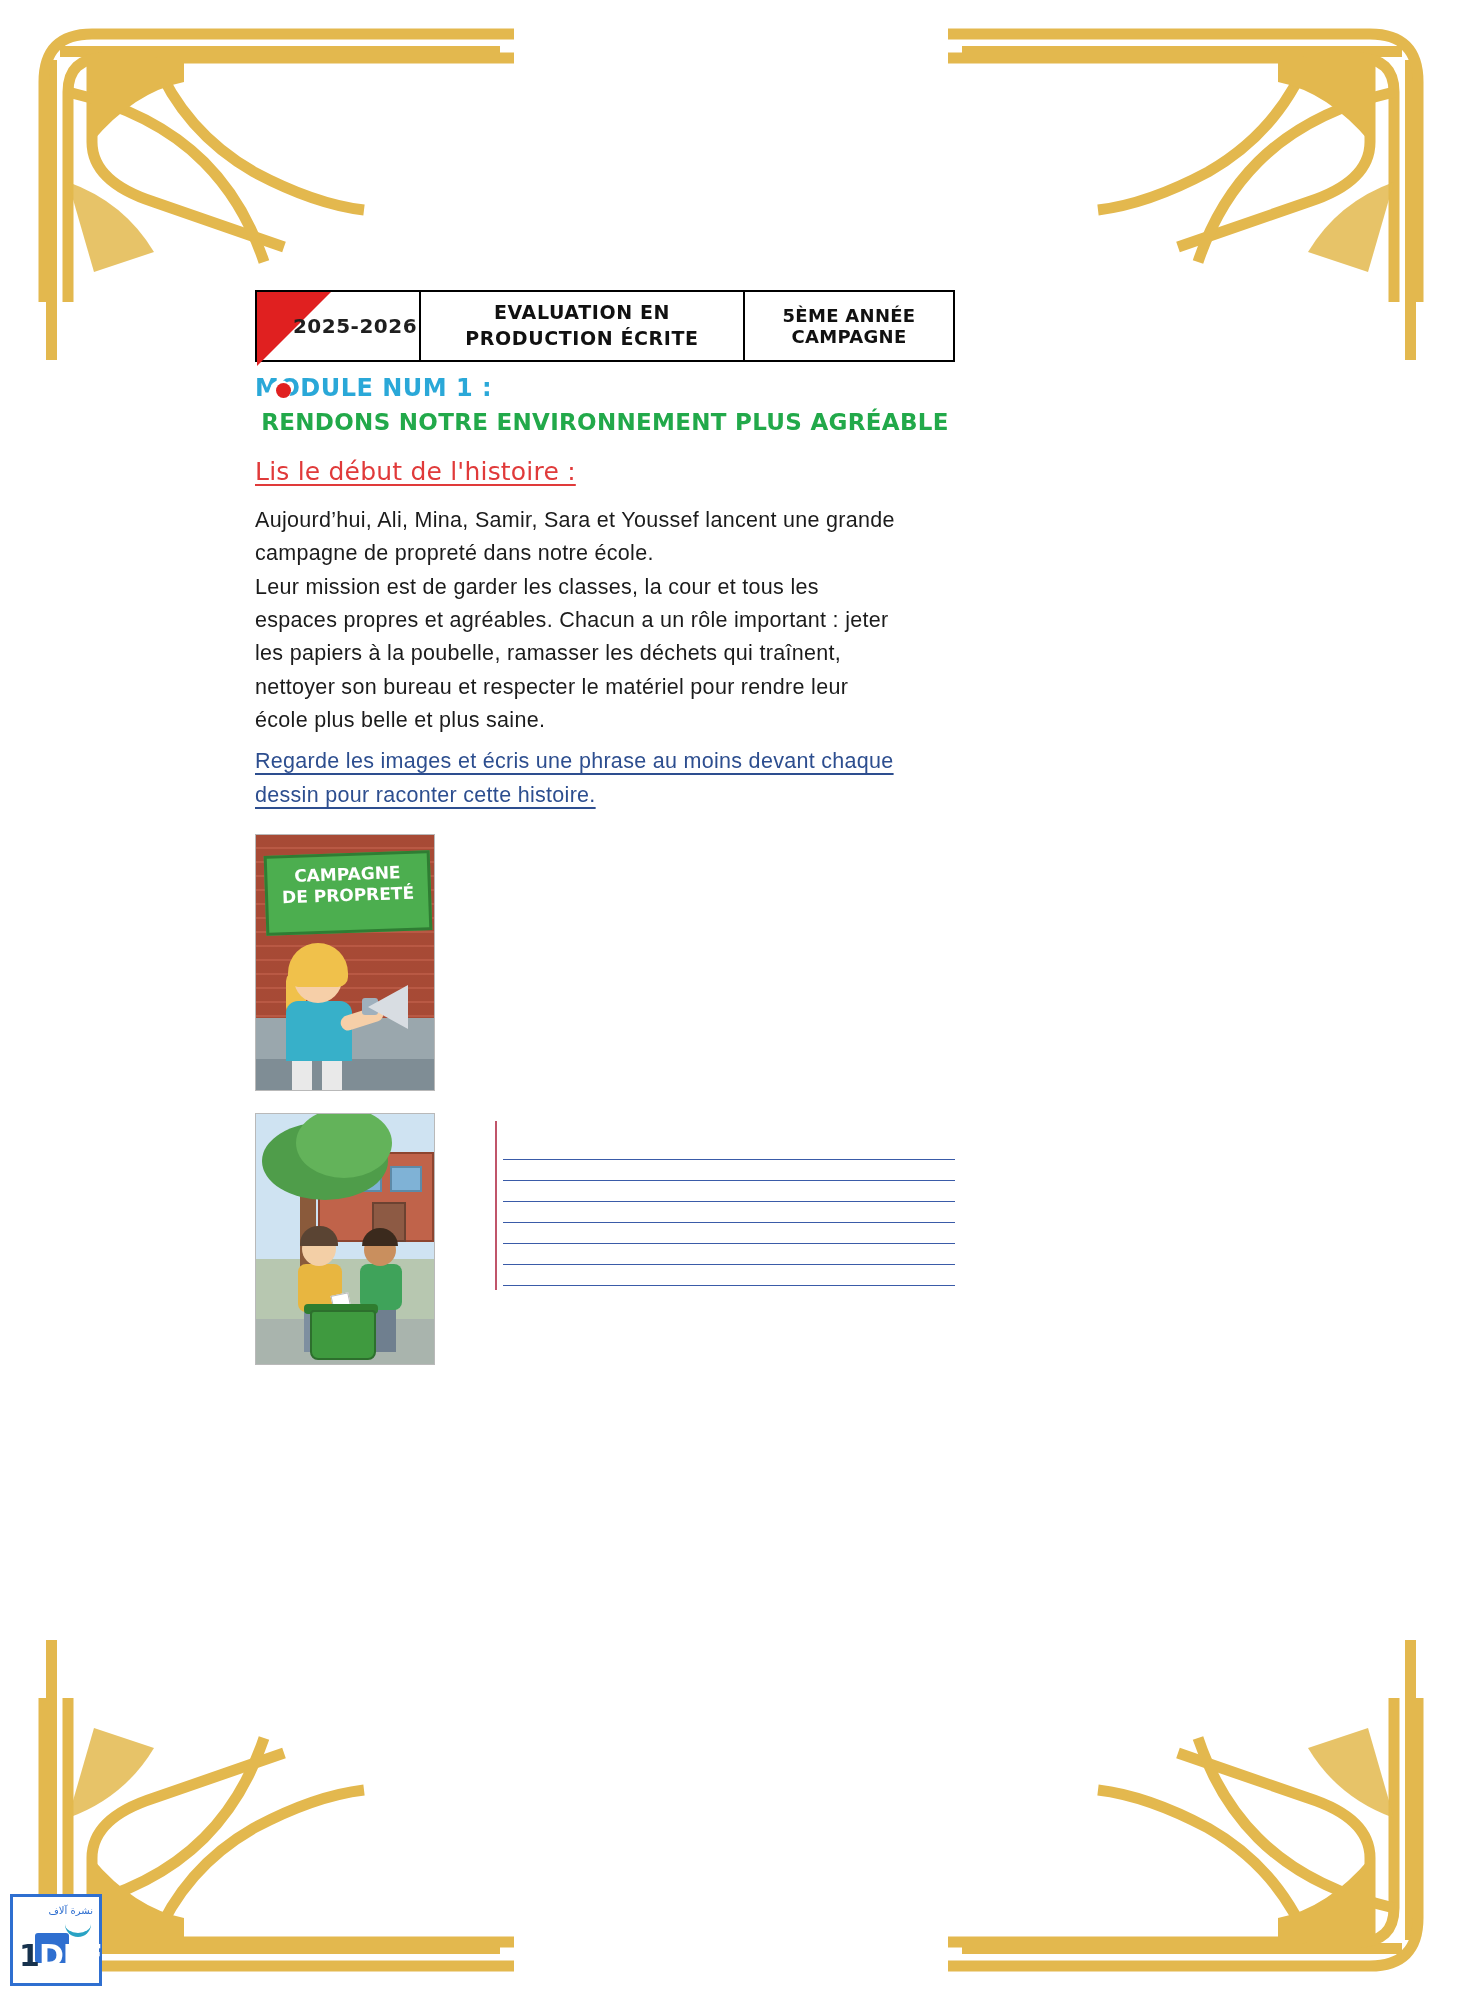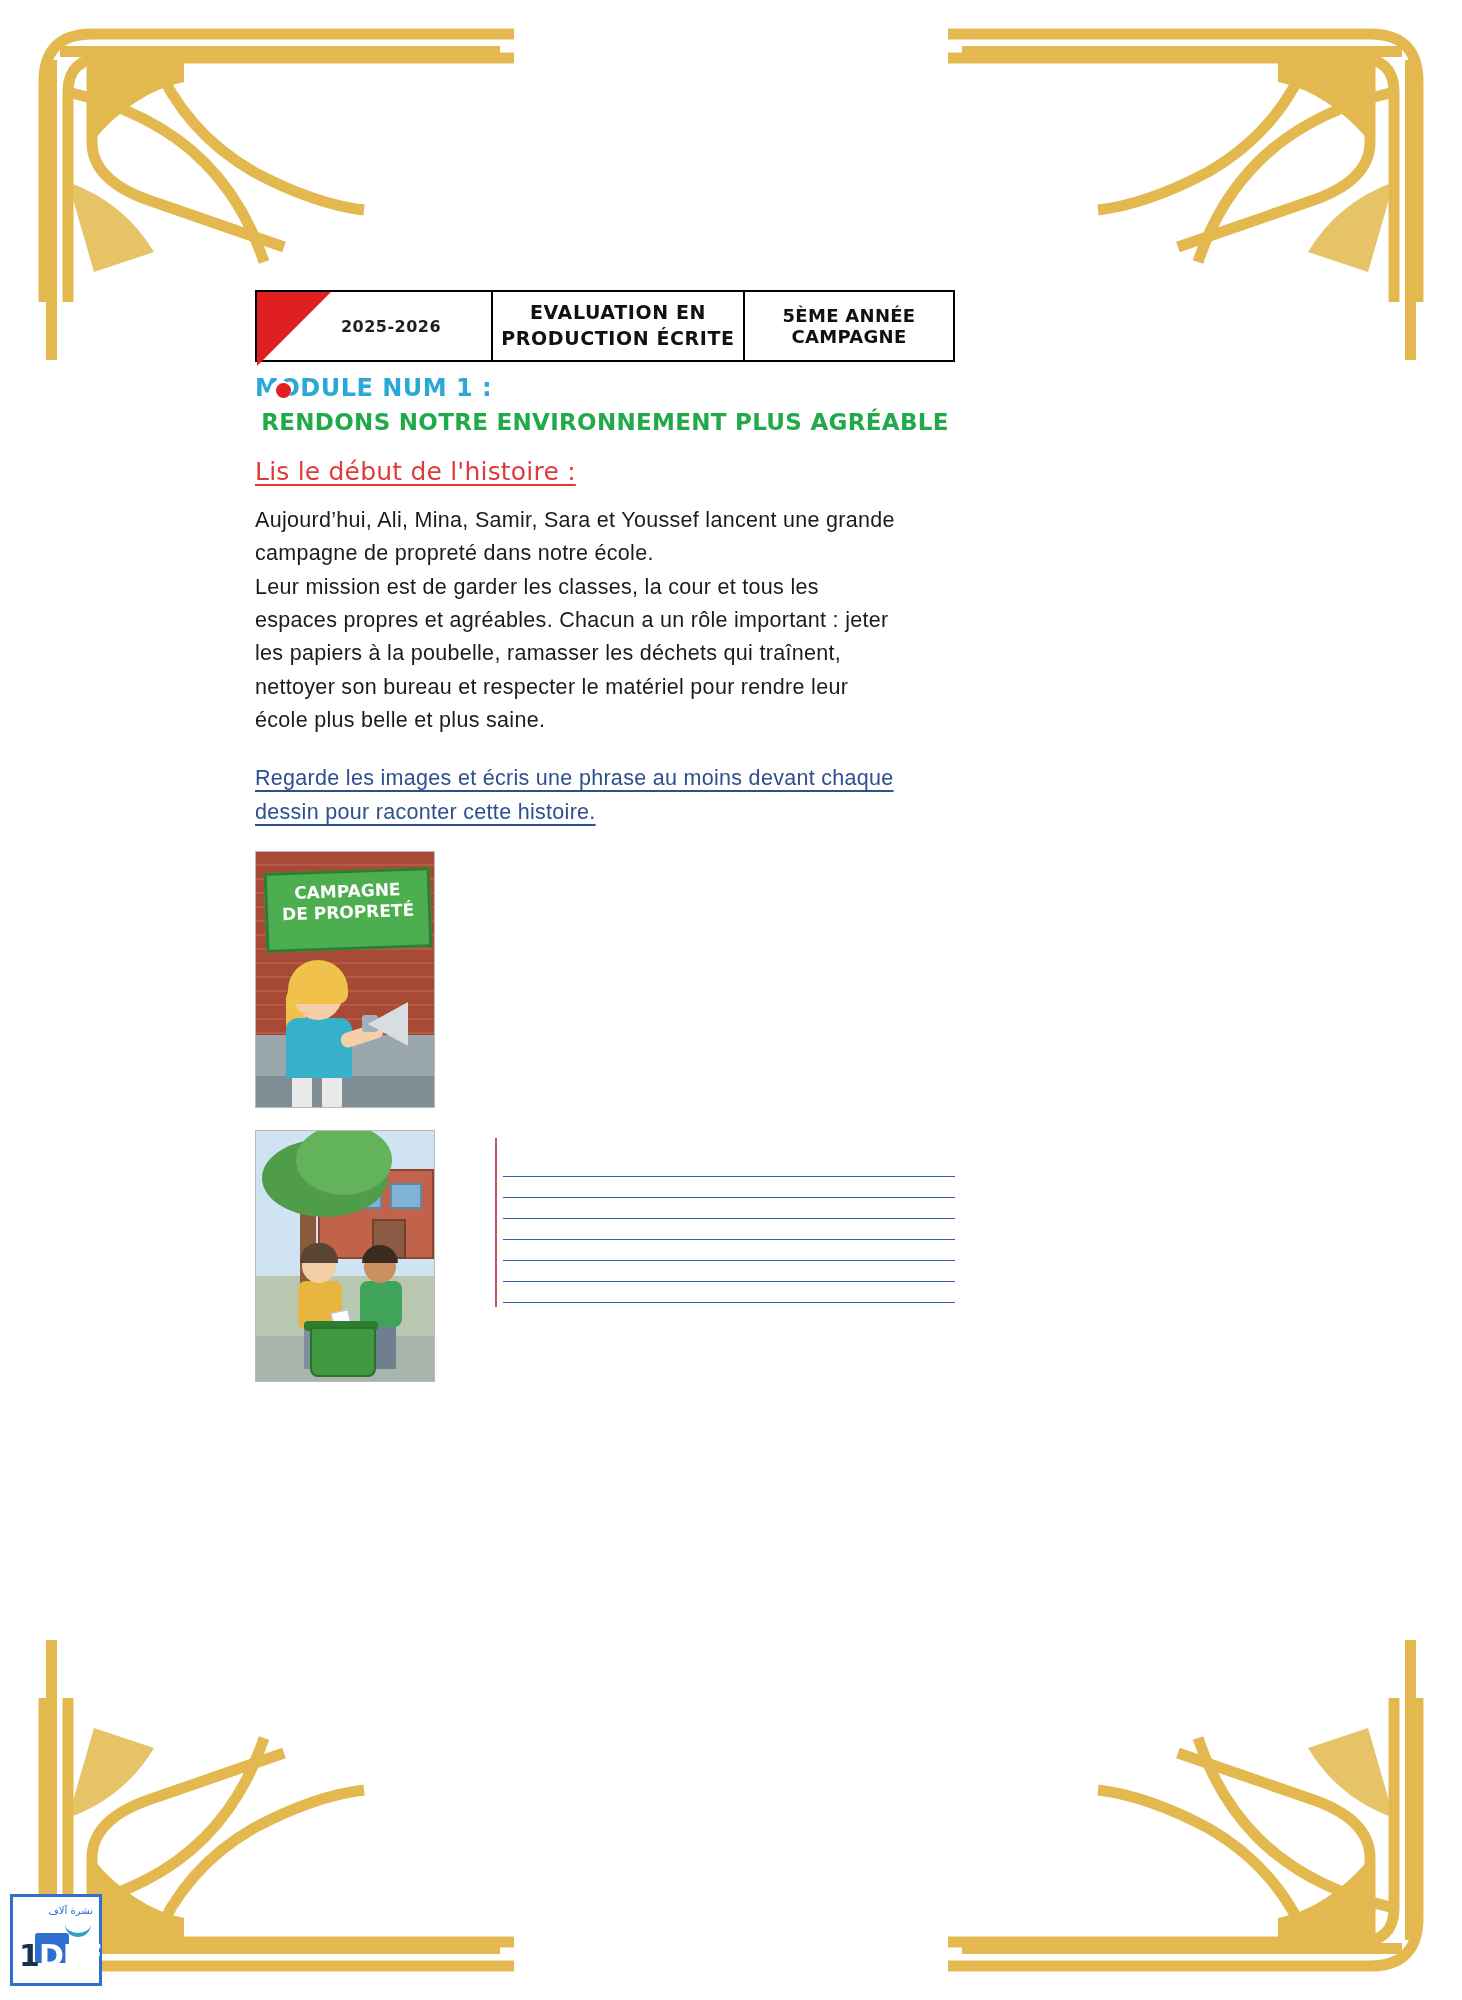--- a/index.html
+++ b/index.html
@@ -68,26 +68,26 @@
     background: #fff;
   }
   .hdr-cell {
     display: flex;
     align-items: center;
     justify-content: center;
     text-align: center;
     box-sizing: border-box;
   }
   .hdr-year {
-    width: 236px;
+    width: 164px;
     border-right: 2px solid #000;
     position: relative;
     font-family: "DejaVu Sans", sans-serif;
     font-weight: bold;
-    font-size: 16px;
+    font-size: 20px;
     color: #1f1f1f;
     letter-spacing: .5px;
   }
   .flag-corner {
     position: absolute;
     left: 0; top: 0;
     width: 0; height: 0;
     border-top: 74px solid #e02020;
     border-right: 74px solid transparent;
   }
@@ -161,21 +161,21 @@
     font-family: "Liberation Sans", sans-serif;
     font-size: 21.5px;
     color: #1b1b1b;
     line-height: 1.55;
     letter-spacing: .3px;
     width: 650px;
   }
   .story p { margin: 0; }
 
   .instruction {
-    margin-top: 25px;
+    margin-top: 8px;
     font-family: "Liberation Sans", sans-serif;
     font-size: 21.5px;
     color: #2d4e8f;
     line-height: 1.55;
     letter-spacing: .3px;
     text-decoration: underline;
     text-underline-offset: 5px;
     width: 640px;
   }
 

